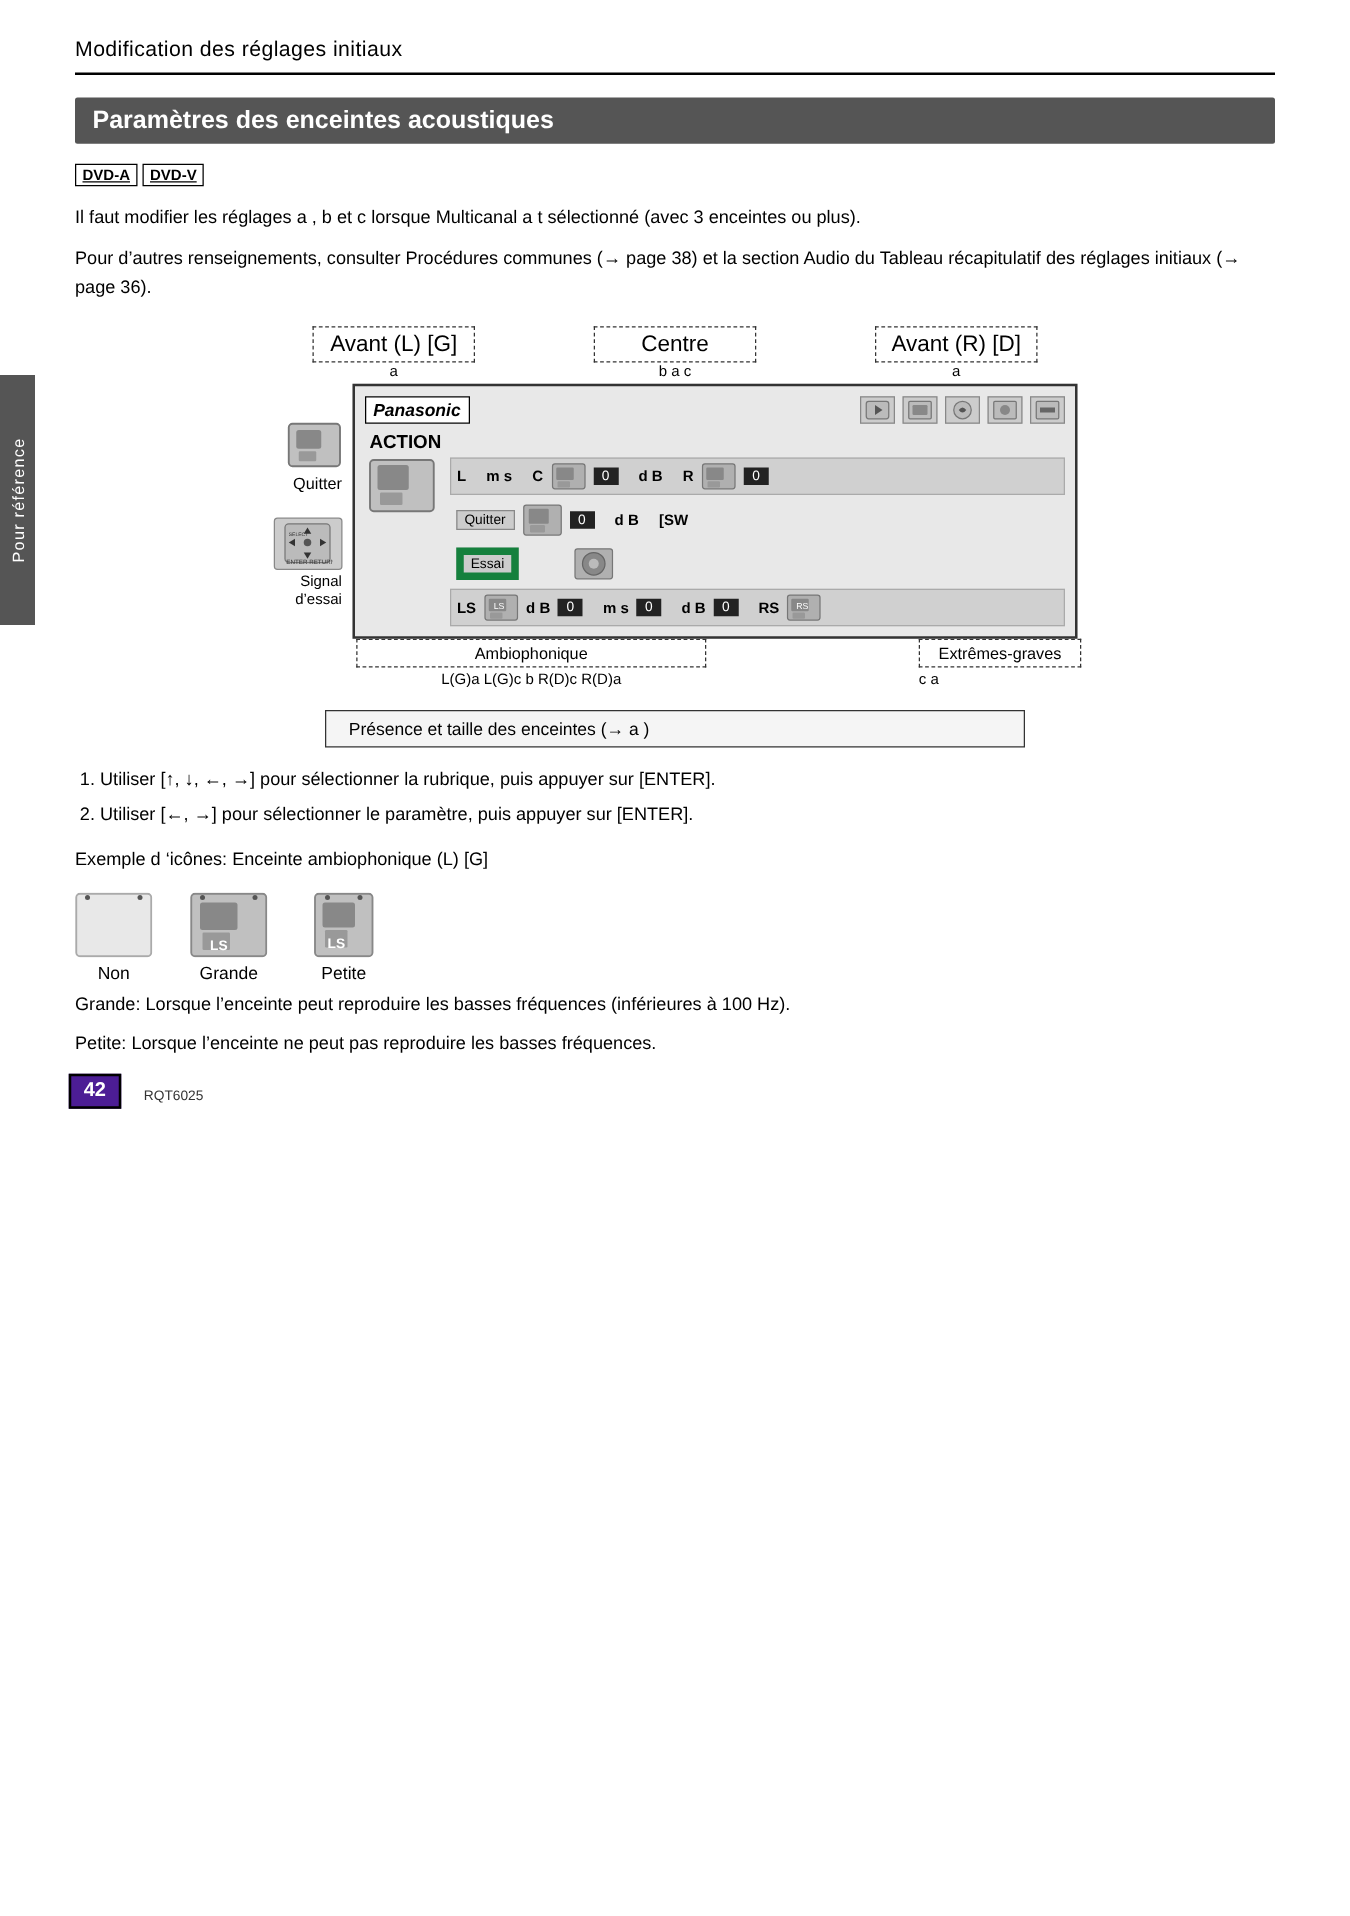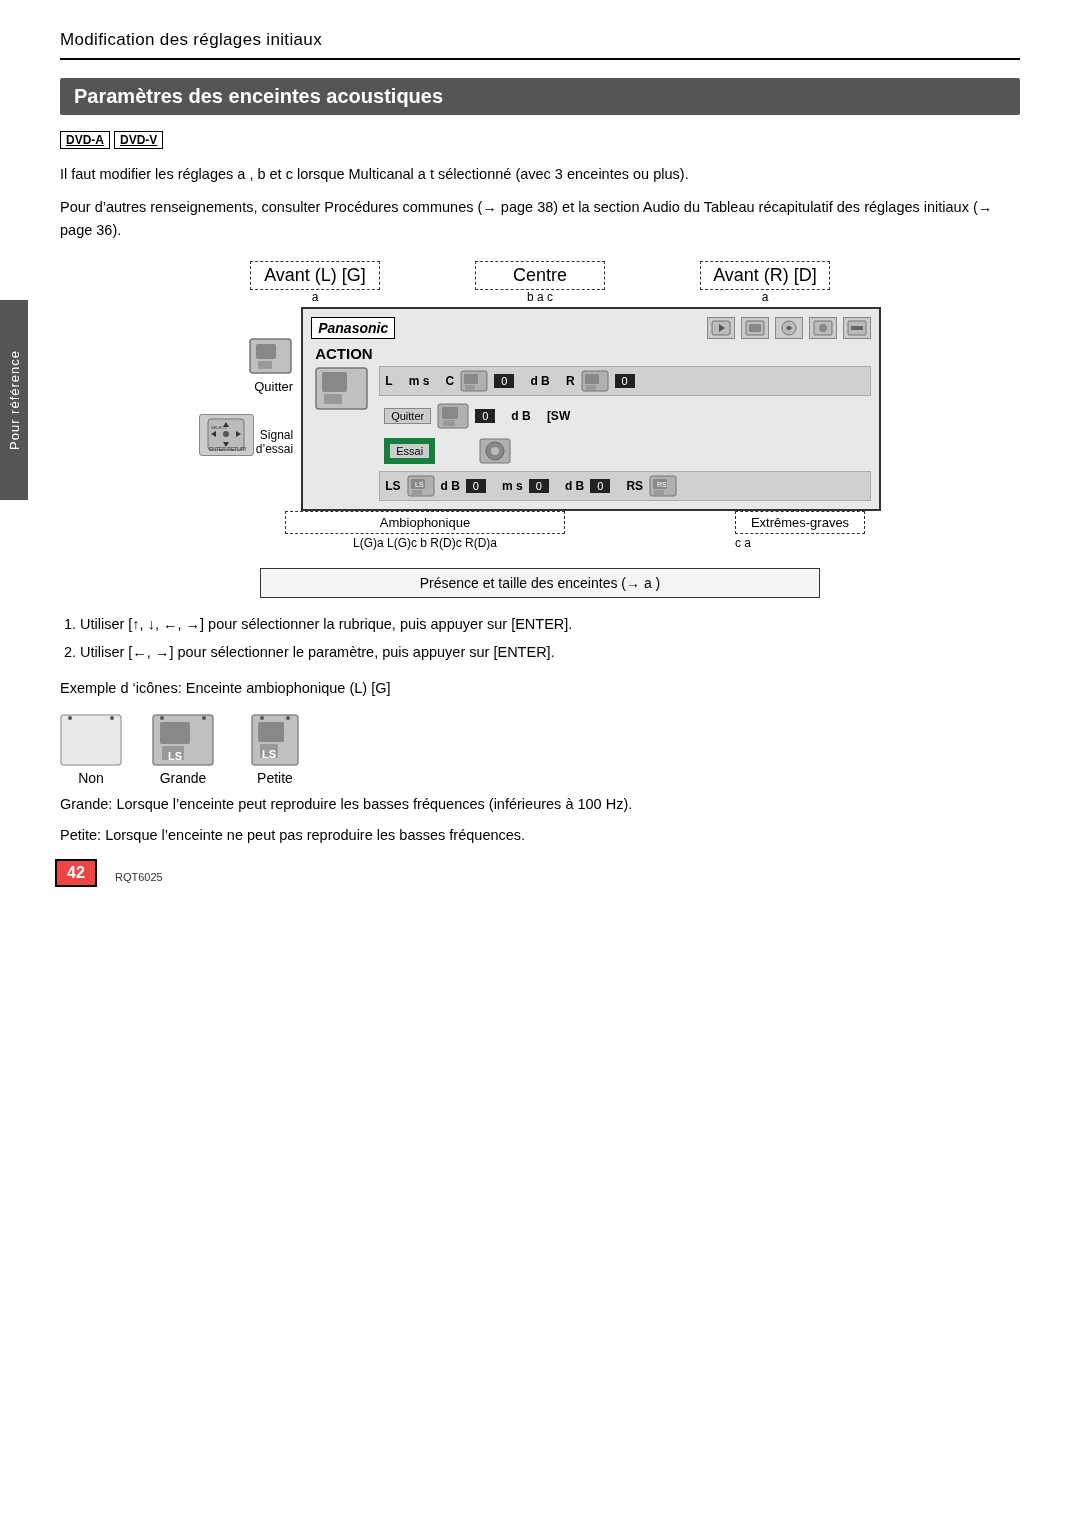--- a/index.html
+++ b/index.html
@@ -248,21 +248,21 @@
       width: 580px;
       font-size: 12px;
       justify-content: space-between;
       padding-top: 2px;
     }
 
     
     .presence-box {
       border: 1px solid #333;
       background: #f5f5f5;
-      text-align: center;
+      text-align: left;
       padding: 6px 18px;
       font-size: 14px;
       margin: 14px auto;
       width: 560px;
     }
 
     
     .numbered-list {
       margin: 10px 0;
       padding-left: 20px;
@@ -318,21 +318,21 @@
       transform: rotate(180deg);
       letter-spacing: 1px;
     }
 
     
     .page-number-box {
       position: absolute;
       bottom: 20px;
       left: 55px;
       border: 2px solid #000;
-      background: #ef4444;
+      background: #4c1d95;
       color: #fff;
       font-size: 16px;
       font-weight: bold;
       padding: 3px 10px;
     }
 
     .rqt-code {
       position: absolute;
       bottom: 24px;
       left: 115px;
@@ -418,21 +418,21 @@
             <svg width="45" height="38" viewBox="0 0 45 38">
               <rect x="2" y="2" width="41" height="34" rx="3" fill="#c0c0c0" stroke="#777" stroke-width="1.5"></rect>
               <rect x="8" y="7" width="20" height="15" rx="2" fill="#888"></rect>
               <rect x="10" y="24" width="14" height="8" rx="1" fill="#999"></rect>
               <text x="22" y="20" text-anchor="middle" font-size="8" fill="#333"></text>
             </svg>
             <span style="font-size:13px;">Quitter</span>
           </div>
         </div>
         <div class="side-label">
-          <div style="display:flex; flex-direction:row; align-items:flex-end; gap:2px;">
+          <div style="display:flex; flex-direction:column; align-items:flex-end; gap:2px;">
             <div style="width:55px; height:42px; border:1px solid #888; background:#ccc; border-radius:3px; display:flex; align-items:center; justify-content:center;">
               <svg width="40" height="35" viewBox="0 0 40 35">
                 <rect x="2" y="2" width="36" height="31" rx="3" fill="#bbb" stroke="#777" stroke-width="1"></rect>
 
                 <polygon points="20,5 23,10 17,10" fill="#333"></polygon>
                 <polygon points="20,30 23,25 17,25" fill="#333"></polygon>
                 <polygon points="5,17 10,14 10,20" fill="#333"></polygon>
                 <polygon points="35,17 30,14 30,20" fill="#333"></polygon>
                 <circle cx="20" cy="17" r="3" fill="#555"></circle>
                 <text x="3" y="34" font-size="5" fill="#333">ENTER RETURN</text>

